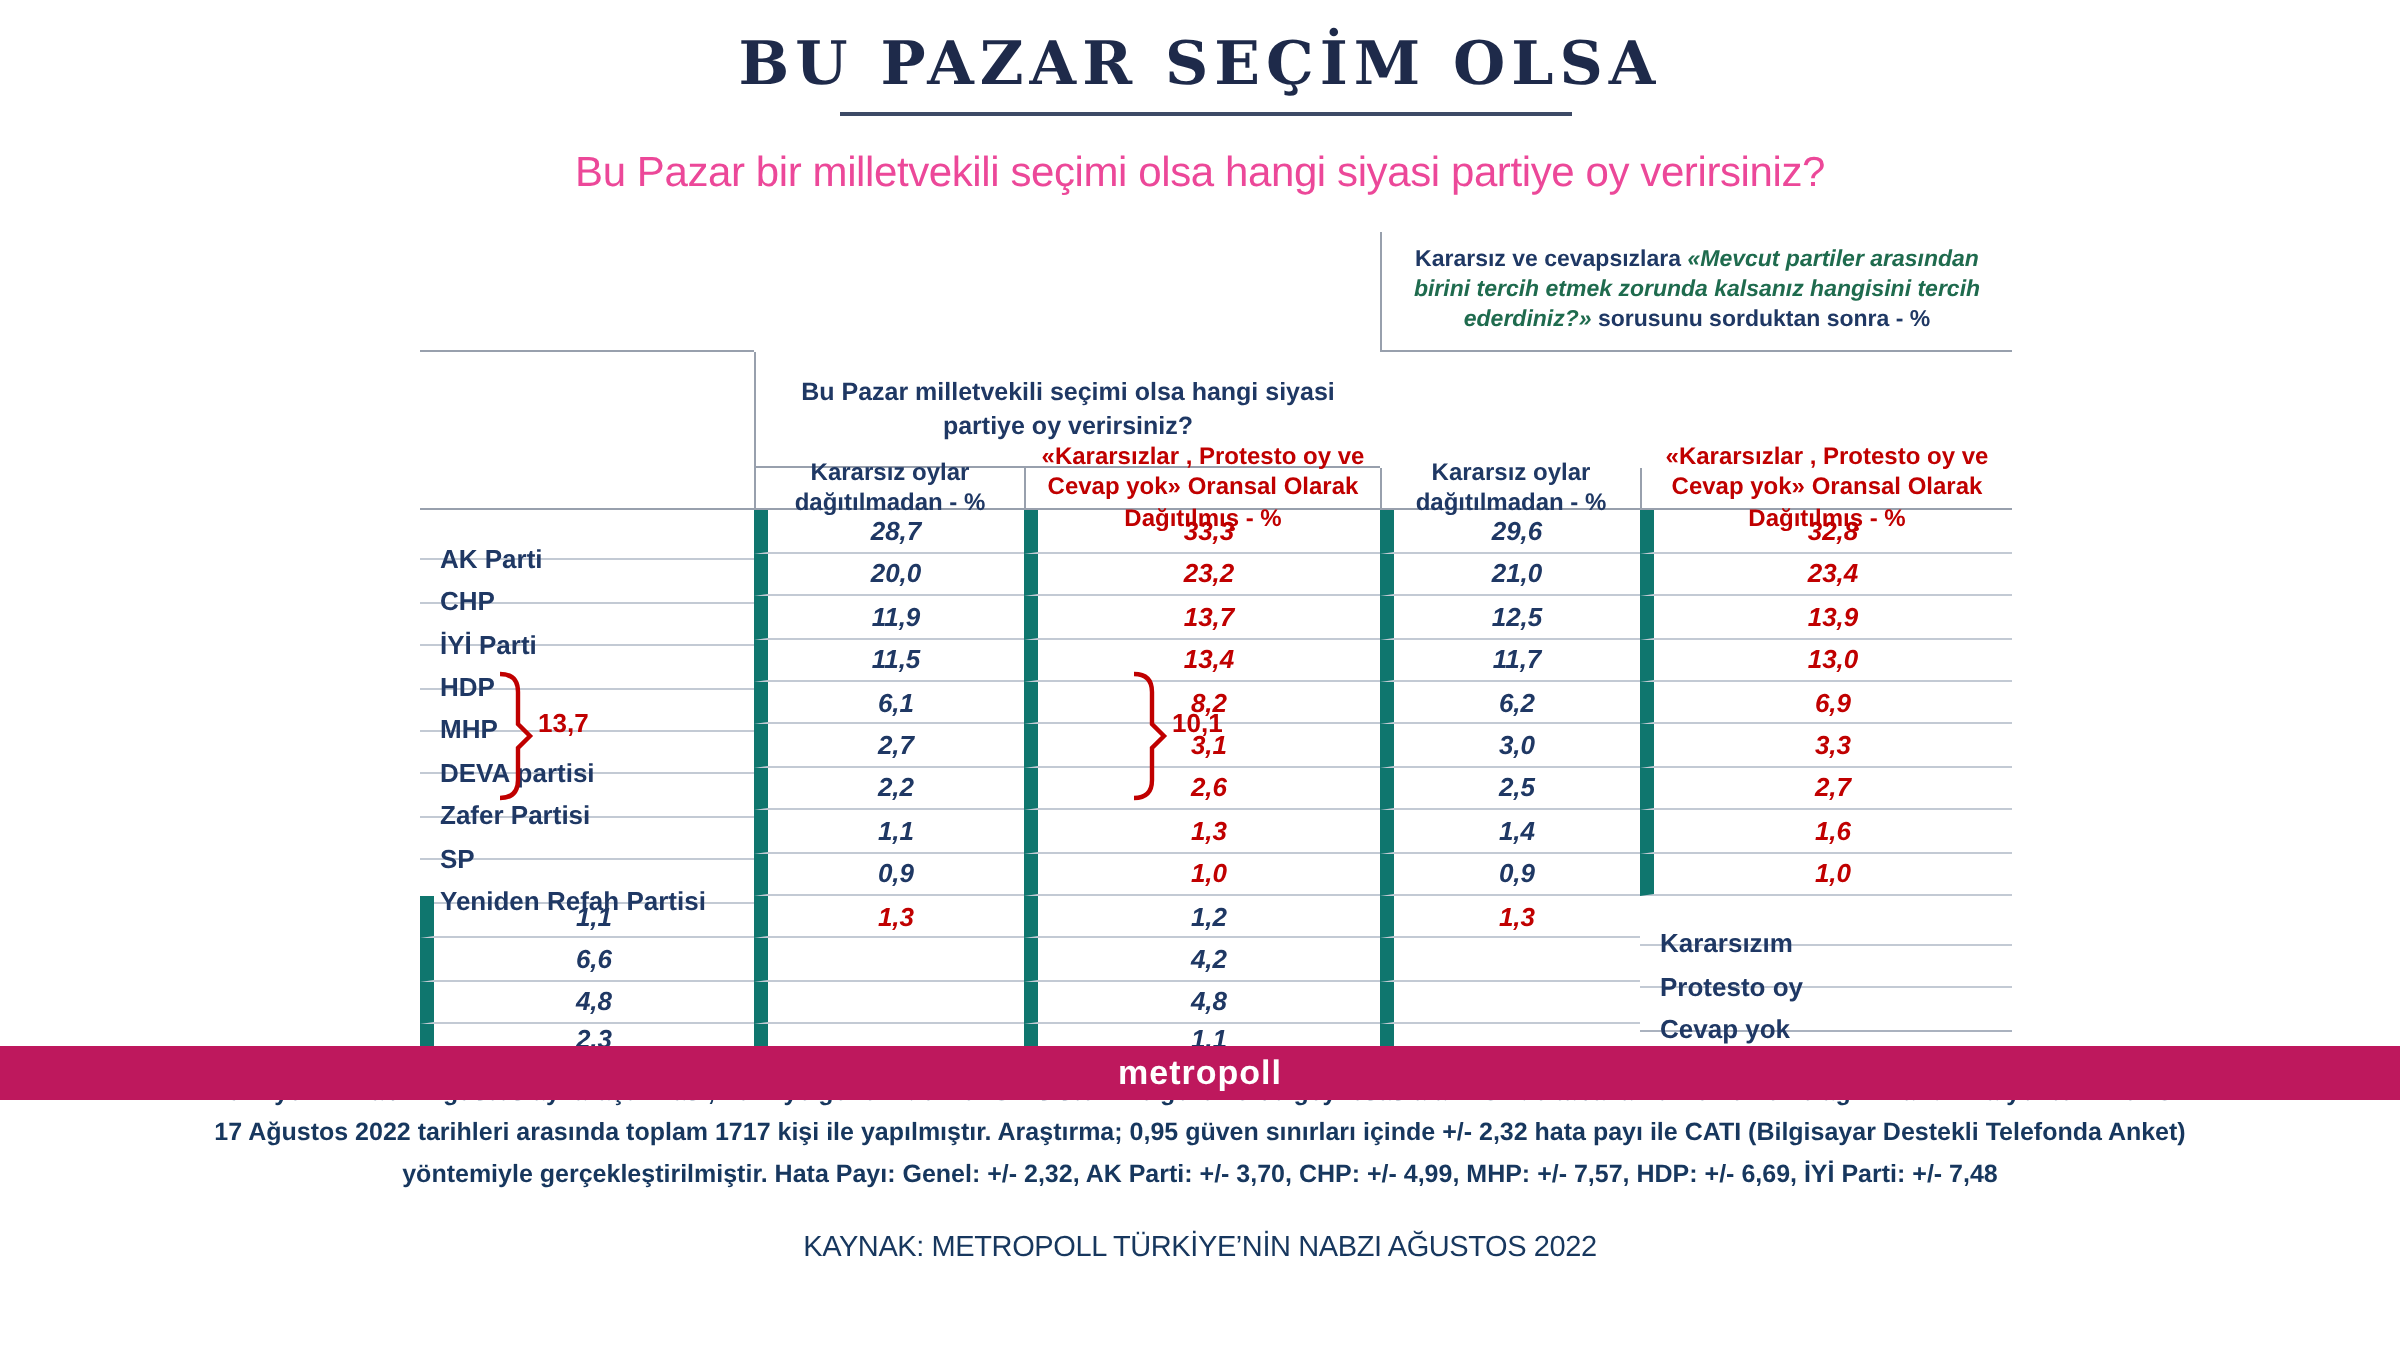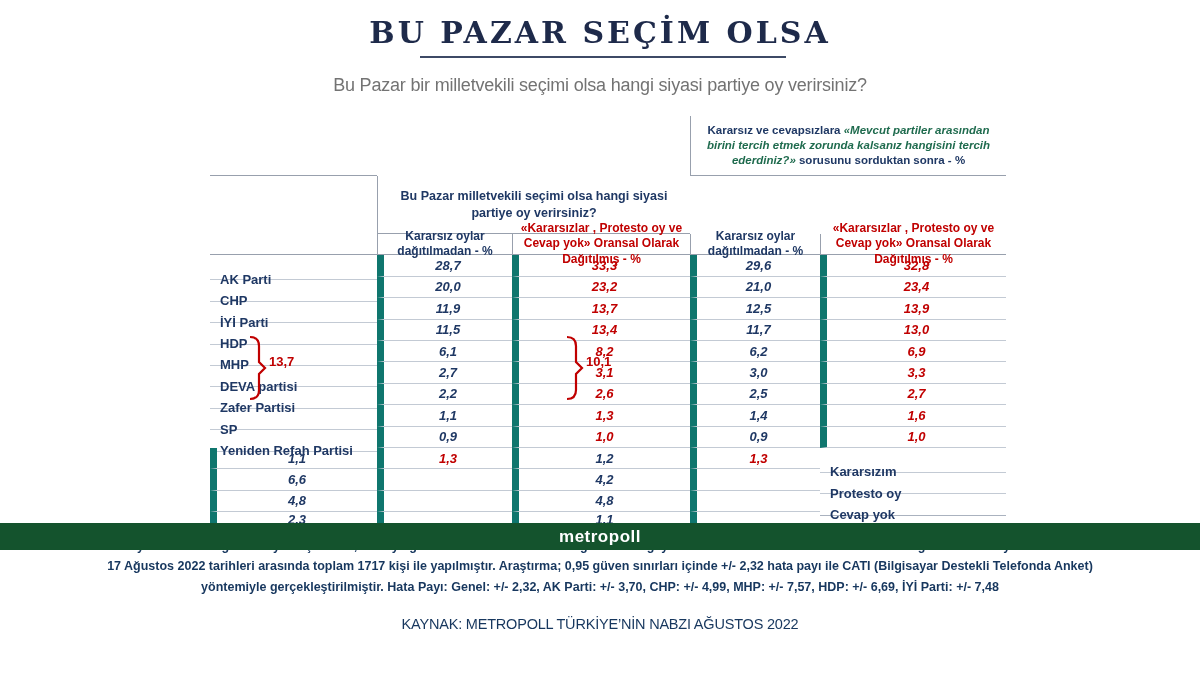--- a/index.html
+++ b/index.html
@@ -6,21 +6,21 @@
   html,body { width:1200px; height:675px; }
   body { font-family:"Liberation Sans", sans-serif; background:#ffffff; position:relative; overflow:hidden; }
   #page { position:absolute; left:0; top:4px; width:1200px; height:546px; background:#ffffff; }
 
   
   .title { position:absolute; top:11px; left:0; width:1200px; text-align:center;
            font-family:"DejaVu Serif", serif; font-weight:bold; font-size:30px;
            letter-spacing:3px; color:#1e2a4a; }
   .title-rule { position:absolute; top:52px; left:420px; width:366px; height:2px; background:#3d4a66; }
   .subtitle { position:absolute; top:71px; left:0; width:1200px; text-align:center;
-              font-size:18px; color:#737373; letter-spacing:-0.2px; }
+              font-size:21px; color:#ec4899; letter-spacing:-0.2px; }
 
   
   .tbl { position:absolute; left:210px; top:112px; width:796px;
          display:grid;
          grid-template-columns:167px 135px 178px 130px 186px;
          grid-template-rows:60px 58px repeat(13, 21.4px); }
   .gh-empty   { grid-column:1; border-bottom:1px solid #98a0ad; }
   .gh         { display:flex; align-items:center; justify-content:center; text-align:center;
                 border-left:1px solid #98a0ad; border-bottom:1px solid #98a0ad;
                 font-weight:bold; font-size:12.5px; line-height:1.3; color:#1f3864; padding:2px 8px; }
@@ -49,21 +49,21 @@
   #bracket-left  { left:249px; top:331px; }
   #bracket-left-label { left:269px; top:350px; }
   #bracket-right { left:566px; top:331px; }
   #bracket-right-label { left:586px; top:350px; }
 
   
   .footnote { position:absolute; top:532px; left:105px; width:990px; text-align:center;
               font-weight:bold; font-size:12.5px; line-height:1.62; color:#17375e; }
   .source   { position:absolute; top:612px; left:0; width:1200px; text-align:center;
               font-weight:normal; font-size:14.5px; color:#17375e; letter-spacing:-0.2px; }
-  .brandbar { position:absolute; left:0; bottom:0; width:1200px; height:27px; background:#14532d;
+  .brandbar { position:absolute; left:0; bottom:0; width:1200px; height:27px; background:#be185d;
               display:flex; align-items:center; justify-content:center; }
   .brand    { color:#ffffff; font-weight:bold; font-size:17px; letter-spacing:0.5px; }
 </style>
 </head>
 <body>
 
 <div id="page">
 
   <div class="title">BU PAZAR SEÇİM OLSA</div>
   <div class="title-rule"></div>

